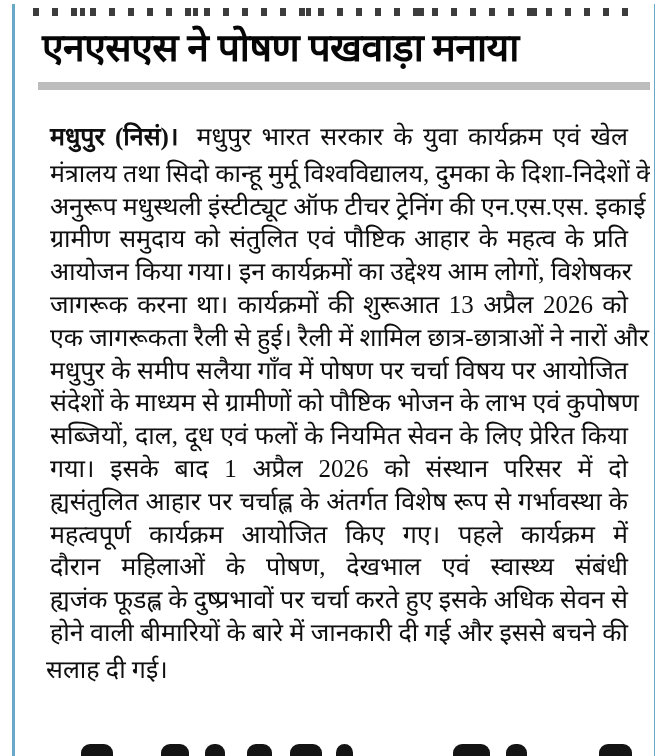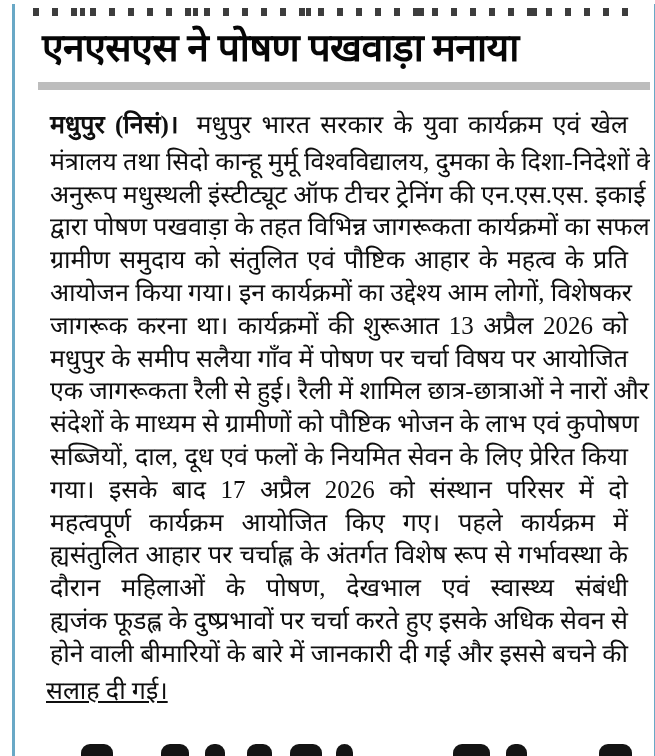--- a/index.html
+++ b/index.html
@@ -37,30 +37,30 @@
     font-size:39px;line-height:48px;font-weight:bold;
     letter-spacing:-0.5px;color:#060606;
     white-space:nowrap;
   }
   .headline-rule{
     margin-top:6px;margin-right:6px;
     height:2px;background:var(--rule);width:612px;
   }
 
   .body-copy{
-    margin-top:11px;
+    margin-top:23px;
     font-size:25px;line-height:32.8px;color:var(--ink);
   }
   .line{
     text-align:justify;
     text-align-last:justify;
     white-space:nowrap;
     height:32.8px;overflow:visible;
   }
-  .line.last{text-align-last:left;text-decoration:underline;}
+  .line.last{text-align-last:left;}
   .dateline{font-weight:bold;}
 
   
   .bottom-fragments{
     position:absolute;left:30px;right:14px;bottom:-4px;height:12px;
     display:flex;align-items:flex-end;
   }
   .frag{
     display:block;height:12px;background:#141414;
     border-radius:9px 9px 0 0;
@@ -86,31 +86,30 @@
     <h1 class="headline">एनएसएस ने पोषण पखवाड़ा मनाया</h1>
 
     <div class="headline-rule"></div>
 
     <div class="body-copy">
       <div class="line"><span class="dateline">मधुपुर (निसं)।</span><span> मधुपुर भारत सरकार के युवा कार्यक्रम एवं खेल</span></div>
 
       <div>
           <div class="line">मंत्रालय तथा सिदो कान्हू मुर्मू विश्वविद्यालय, दुमका के दिशा-निदेशों के</div>
           <div class="line">अनुरूप मधुस्थली इंस्टीट्यूट ऑफ टीचर ट्रेनिंग की एन.एस.एस. इकाई</div>
-          <div class="line">द्वारा पोषण पखवाड़ा के तहत विभिन्न जागरूकता कार्यक्रमों का सफल</div>
           <div class="line">ग्रामीण समुदाय को संतुलित एवं पौष्टिक आहार के महत्व के प्रति</div>
           <div class="line">आयोजन किया गया। इन कार्यक्रमों का उद्देश्य आम लोगों, विशेषकर</div>
           <div class="line">जागरूक करना था। कार्यक्रमों की शुरूआत 13 अप्रैल 2026 को</div>
+          <div class="line">एक जागरूकता रैली से हुई। रैली में शामिल छात्र-छात्राओं ने नारों और</div>
           <div class="line">मधुपुर के समीप सलैया गाँव में पोषण पर चर्चा विषय पर आयोजित</div>
-          <div class="line">एक जागरूकता रैली से हुई। रैली में शामिल छात्र-छात्राओं ने नारों और</div>
           <div class="line">संदेशों के माध्यम से ग्रामीणों को पौष्टिक भोजन के लाभ एवं कुपोषण</div>
           <div class="line">सब्जियों, दाल, दूध एवं फलों के नियमित सेवन के लिए प्रेरित किया</div>
-          <div class="line">गया। इसके बाद 17 अप्रैल 2026 को संस्थान परिसर में दो</div>
+          <div class="line">गया। इसके बाद 1 अप्रैल 2026 को संस्थान परिसर में दो</div>
+          <div class="line">ह्यसंतुलित आहार पर चर्चाह्ल के अंतर्गत विशेष रूप से गर्भावस्था के</div>
           <div class="line">महत्वपूर्ण कार्यक्रम आयोजित किए गए। पहले कार्यक्रम में</div>
-          <div class="line">ह्यसंतुलित आहार पर चर्चाह्ल के अंतर्गत विशेष रूप से गर्भावस्था के</div>
           <div class="line">दौरान महिलाओं के पोषण, देखभाल एवं स्वास्थ्य संबंधी</div>
           <div class="line">ह्यजंक फूडह्ल के दुष्प्रभावों पर चर्चा करते हुए इसके अधिक सेवन से</div>
           <div class="line">होने वाली बीमारियों के बारे में जानकारी दी गई और इससे बचने की</div>
         </div>
 
       <div class="line last">सलाह दी गई।</div>
     </div>
 
     <div class="bottom-fragments">
       <span class="frag f1"></span>

